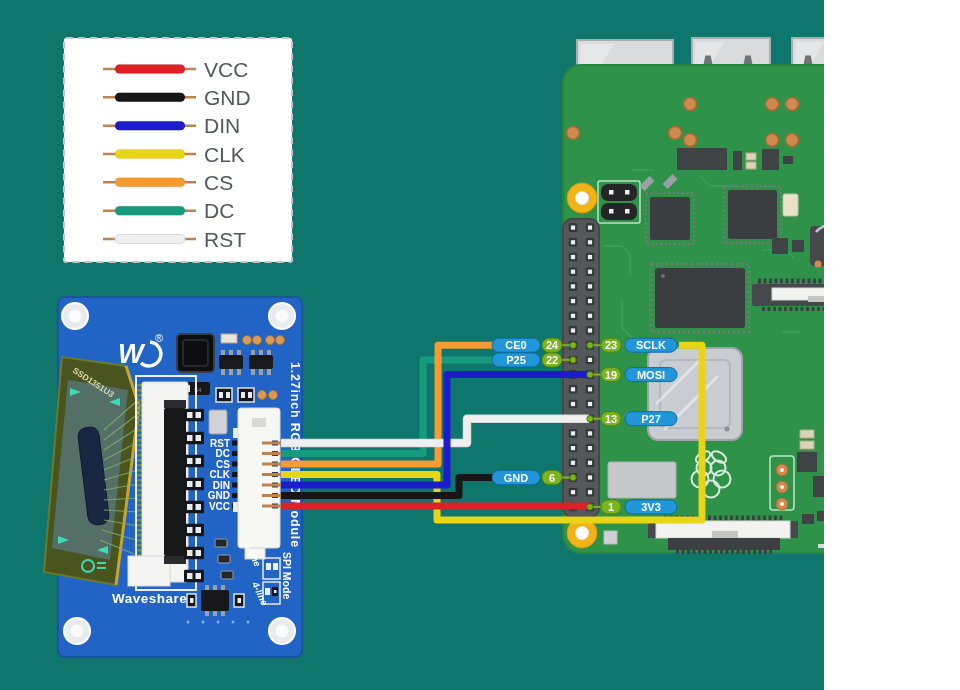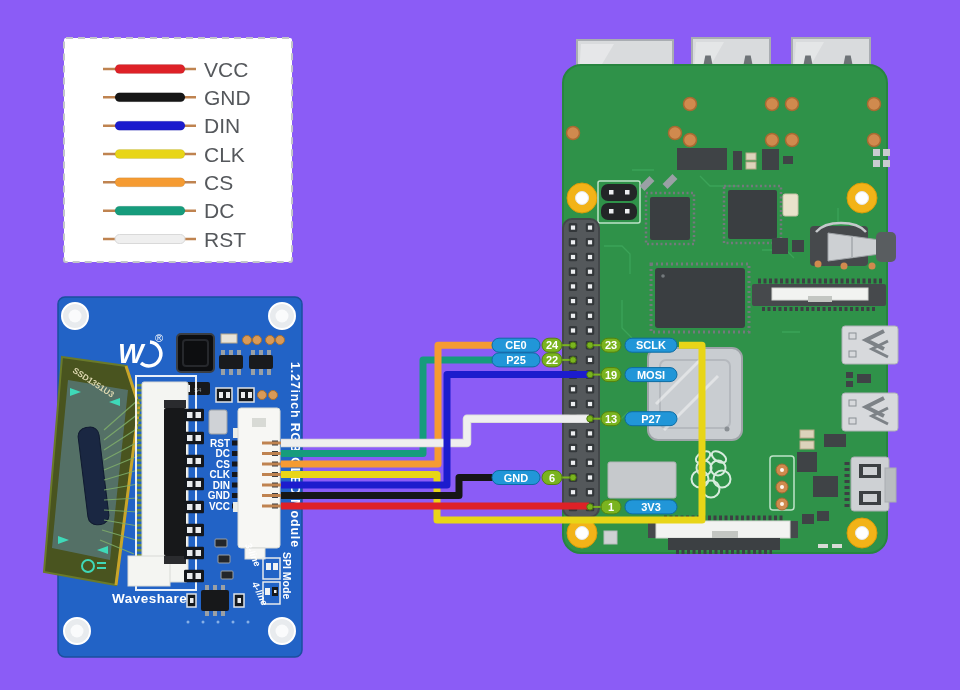--- a/index.html
+++ b/index.html
@@ -1,16 +1,16 @@
 <!DOCTYPE html>
 <html><head>
 <meta charset="utf-8">
 <style>
   html,body{margin:0;padding:0;background:#ffffff;}
-  .stage{position:relative;width:960px;height:690px;background:#8b5cf6;overflow:hidden;text-align:right;}
+  .stage{position:relative;width:824px;height:690px;background:#0f766e;overflow:hidden;text-align:right;}
   svg{display:block;}
   text{font-family:"Liberation Sans","DejaVu Sans",sans-serif;}
   .legend-label{font-size:21px;fill:#55585c;}
   .pill-txt{font-size:11px;font-weight:bold;fill:#ffffff;}
   .pin-lbl{font-size:10px;font-weight:bold;fill:#ffffff;}
   .board-txt{font-weight:bold;fill:#ffffff;}
 </style>
 </head>
 <body>
 

